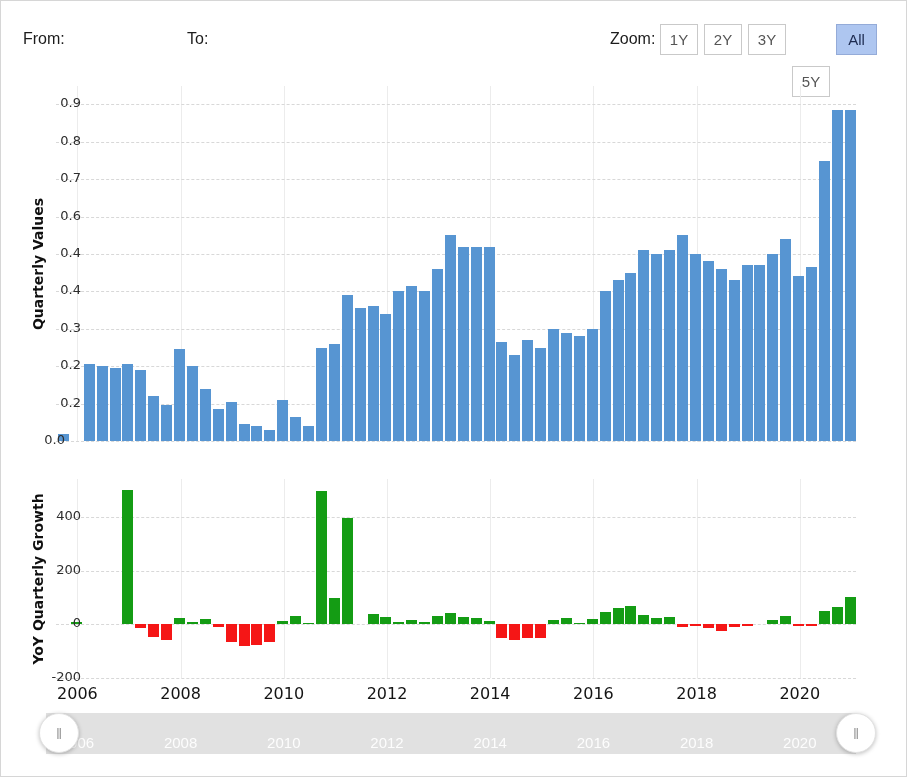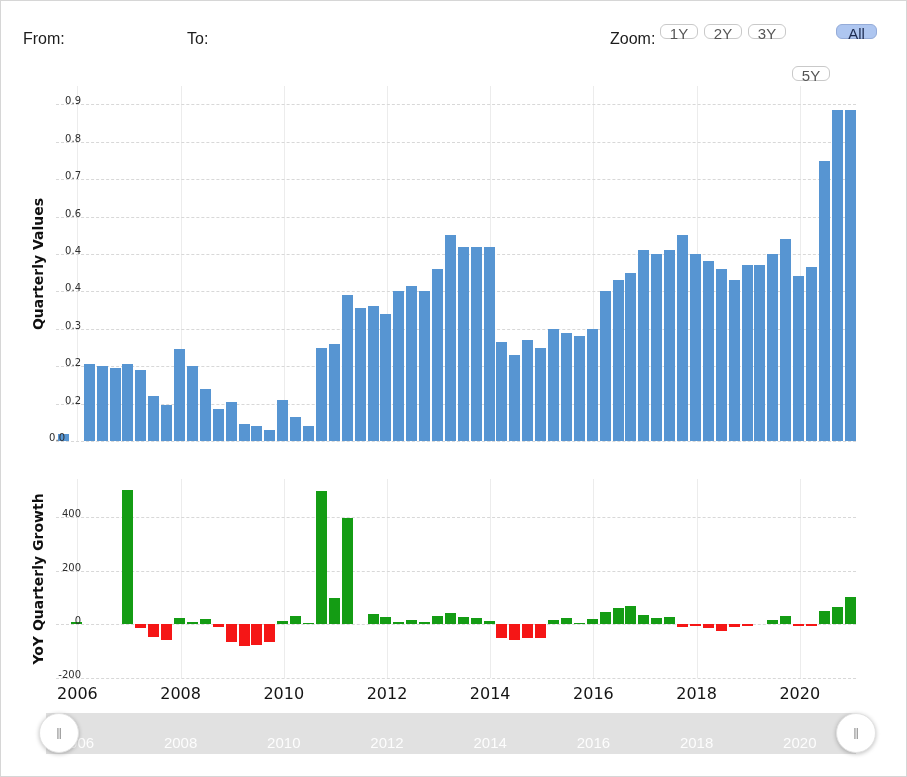--- a/index.html
+++ b/index.html
@@ -2,27 +2,27 @@
 <html><head>
 <meta charset="utf-8">
 <style>
   html,body{margin:0;padding:0;background:#f4f4f4;}
   .card{position:relative;width:907px;height:777px;background:#fff;border:1px solid #d6d6d6;
         box-sizing:border-box;overflow:hidden;font-family:"Liberation Sans",sans-serif;}
   .abs{position:absolute;}
   .ctl-label{position:absolute;font-size:16px;color:#1c1c1c;}
   .date-input{position:absolute;width:113px;height:26px;border:1px solid #a6a6a6;background:#fff;
         font-family:"Liberation Sans",sans-serif;font-size:16px;color:#222;text-align:center;padding:0;box-sizing:border-box;}
-  .zoom-btn{position:absolute;top:23px;height:15px;border:1px solid #c9c9c9;border-radius:6px;
+  .zoom-btn{position:absolute;top:23px;height:31px;border:1px solid #c9c9c9;border-radius:0;
         background:#fff;color:#555;font-family:"Liberation Sans",sans-serif;font-size:15px;cursor:pointer;padding:0;}
   .zoom-btn.active{background:#aec6f0;border-color:#94abd8;color:#1d2b50;}
   .vgrid{position:absolute;width:1px;background:#ececec;}
   .hgrid{position:absolute;height:0;border-top:1px dashed #d8d8d8;}
   .ytick{position:absolute;width:60px;text-align:right;font-family:"DejaVu Sans","Liberation Sans",sans-serif;
-        font-size:10px;color:#2d2d2d;z-index:5;}
+        font-size:13px;color:#2d2d2d;z-index:5;}
   .xlabel{position:absolute;width:60px;text-align:center;font-family:"DejaVu Sans","Liberation Sans",sans-serif;
         font-size:16px;color:#141414;}
   .ytitle{position:absolute;transform:translate(-50%,-50%) rotate(-90deg);white-space:nowrap;
         font-family:"DejaVu Sans","Liberation Sans",sans-serif;font-size:14px;font-weight:bold;color:#101010;}
   .bar-blue{position:absolute;width:11px;background:#5795d2;z-index:2;}
   .bar-green{position:absolute;width:11px;background:#149c14;z-index:2;}
   .bar-red{position:absolute;width:11px;background:#f51616;z-index:2;}
   .nav-track{position:absolute;left:45px;top:712px;width:810px;height:41px;background:#e1e1e1;}
   .navlabel{position:absolute;width:70px;text-align:center;font-size:15px;color:rgba(255,255,255,0.92);z-index:3;}
   .handle{position:absolute;width:38px;height:38px;border-radius:50%;background:#fff;border:1px solid #e2e2e2;

